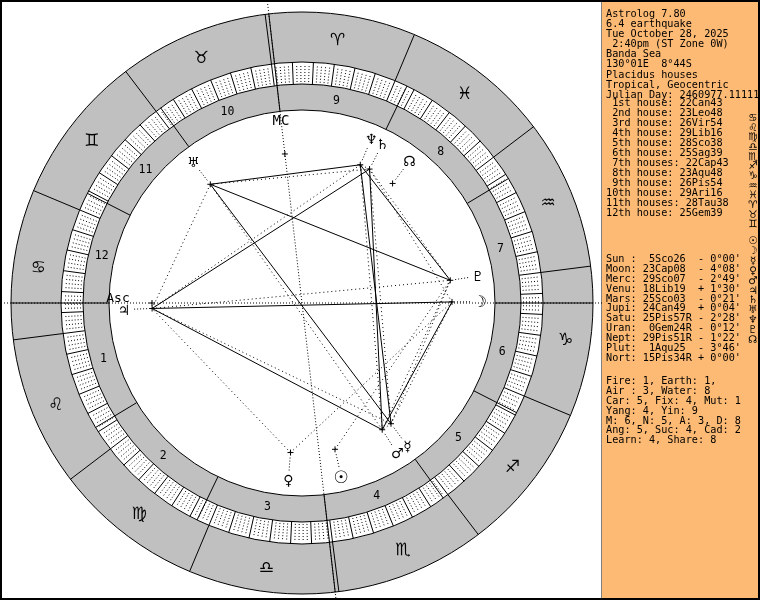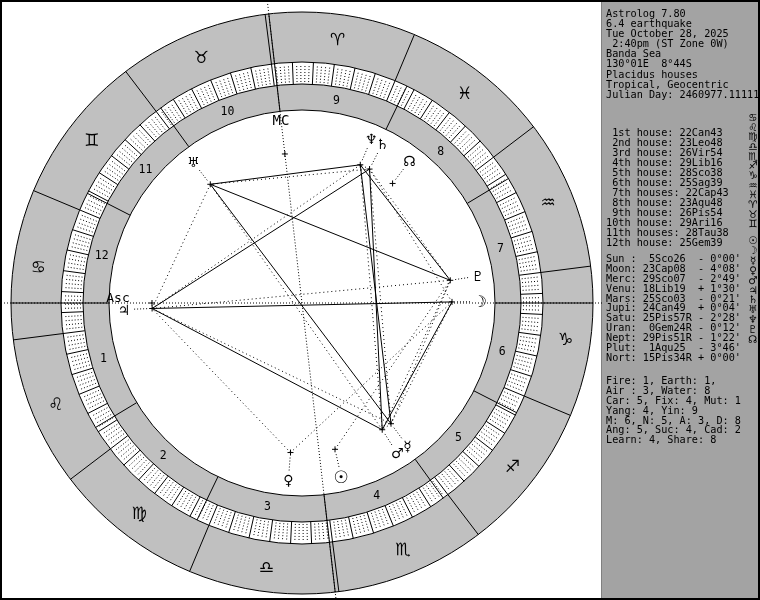--- a/index.html
+++ b/index.html
@@ -8,25 +8,25 @@
     background:#fff;border:2px solid #000;overflow:hidden;
     font-family:"DejaVu Sans Mono",monospace;color:#000;
   }
   svg{position:absolute;left:0;top:0}
   svg .s{stroke:#000;stroke-width:1;fill:none}
   svg .dot{stroke-dasharray:1,2}
   svg .aspdot{stroke-dasharray:1,3}
   svg text{fill:#000}
   svg .sym{font-family:"DejaVu Sans",sans-serif}
   svg .mono{font-family:"DejaVu Sans Mono",monospace}
-  .panel{position:absolute;left:600px;top:0;width:158px;height:100%;background:#a3a3a3}
+  .panel{position:absolute;left:600px;top:0;width:158px;height:100%;background:#fdba74}
   .sec{position:absolute;left:4px;white-space:pre;font-size:10.2px}
   .sec div{height:10px;line-height:10px}
   #info{top:7px}#info div{height:10.1px;line-height:10.1px}
-  #houses{top:126px}
+  #houses{top:96px}
   #planets{top:252px}#planets div{height:9.9px;line-height:9.9px}
   #stats{top:374px}#stats div{height:9.9px;line-height:9.9px}
   .glyph{
     position:absolute;left:144px;width:14px;text-align:center;
     font-family:"DejaVu Sans",sans-serif;font-size:10.5px;line-height:10px;
   }
 </style>
 </head>
 <body>
 

